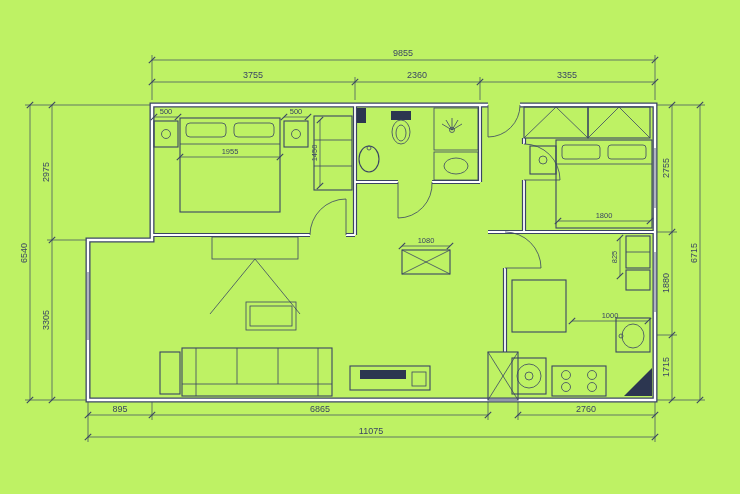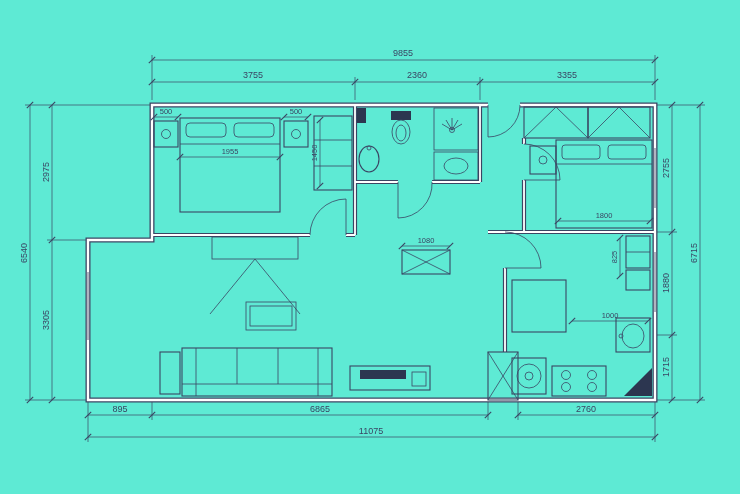--- a/index.html
+++ b/index.html
@@ -1,16 +1,16 @@
 <!DOCTYPE html>
 <html><head>
 <meta charset="utf-8">
 <style>
   html,body{margin:0;padding:0;background:#fff;}
-  .canvas{width:740px;height:494px;background:#5eead4;position:relative;overflow:hidden;
+  .canvas{width:740px;height:494px;background:#bef264;position:relative;overflow:hidden;
           font-family:"Liberation Sans",sans-serif;}
   svg{display:block;}
   .w-outer{fill:none;stroke:#3a4563;stroke-width:5;stroke-linecap:butt;}
   .w-core {fill:none;stroke:#ffffff;stroke-width:2.4;}
   .iw-outer{fill:none;stroke:#3a4563;stroke-width:4.2;}
   .iw-core {fill:none;stroke:#ffffff;stroke-width:1.8;}
   .ln  {fill:none;stroke:#3a4563;stroke-width:1.1;}
   .thin{fill:none;stroke:#3a4563;stroke-width:0.8;}
   .dim {fill:none;stroke:#3a4563;stroke-width:0.7;}
   .solid{fill:#2c3650;stroke:none;}

